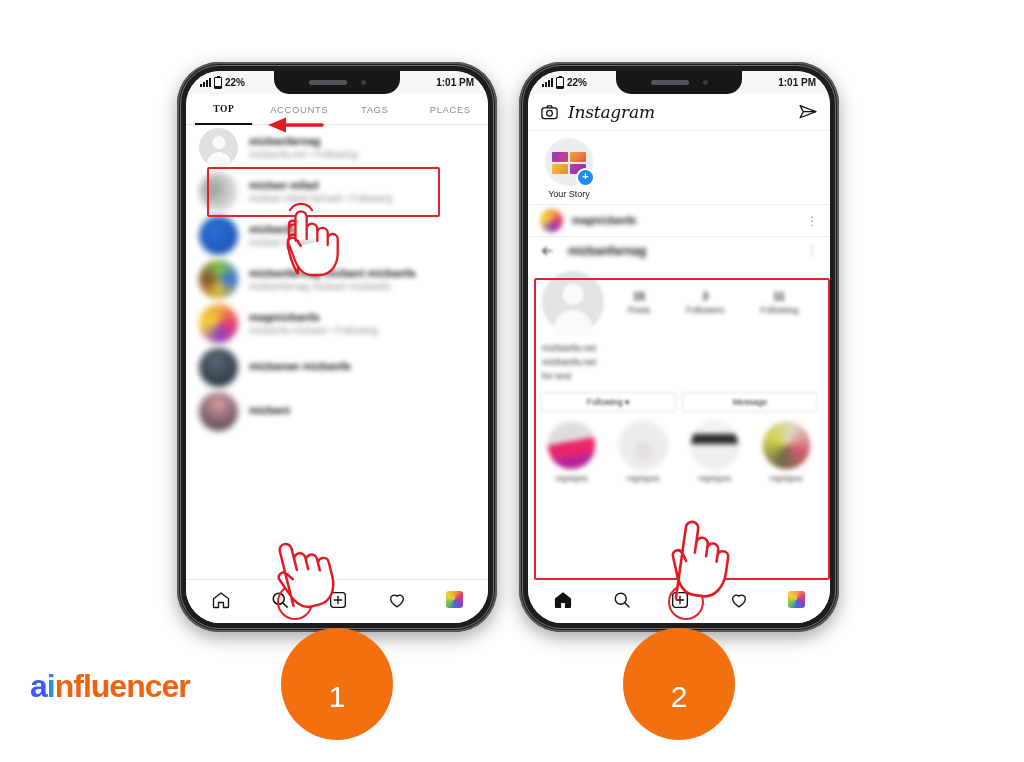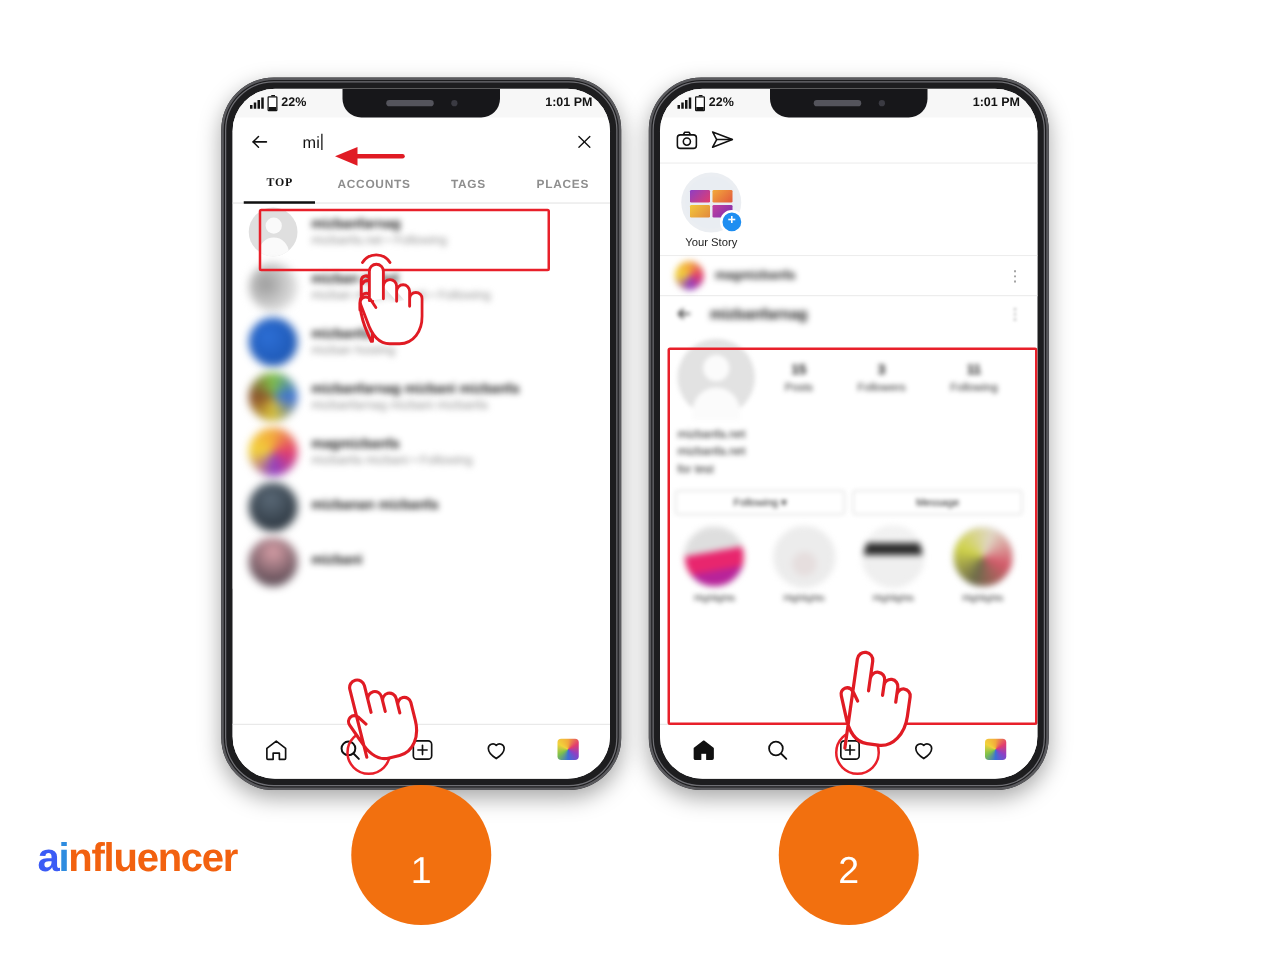--- a/index.html
+++ b/index.html
@@ -146,21 +146,21 @@
     border-bottom: 1px solid #e4e4e4;
   }
   .tab {
     flex: 1;
     display: flex;
     align-items: center;
     justify-content: center;
     font-size: 9.5px;
     letter-spacing: .6px;
     color: #8e8e8e;
-    font-weight: 700;
+    font-weight: 400;
     position: relative;
   }
   .tab.active { color: #111; font-weight: 700; font-family: Liberation Serif, serif; }
   .tab.active::after {
     content: "";
     position: absolute;
     left: 12%; right: 12%;
     bottom: -1px;
     height: 2px;
     background: #111;
@@ -423,35 +423,20 @@
             <i></i>
             <i></i>
             <i></i>
           </span>
         <span class="batt"></span>
         <span>22%</span>
       </div>
       <div class="status-right">1:01 PM</div>
     </div>
 
-    <div class="search-bar">
-      <span class="icon-btn">
-        <svg width="17" height="17" viewBox="0 0 24 24" fill="none" stroke="#111" stroke-width="1.7" stroke-linecap="round" stroke-linejoin="round">
-            <line x1="20" y1="12" x2="5" y2="12"></line>
-            <polyline points="11 18 5 12 11 6"></polyline>
-          </svg>
-      </span>
-      <span class="search-text"><span>mi</span><span class="caret"></span></span>
-      <span class="icon-btn">
-        <svg width="15" height="15" viewBox="0 0 24 24" fill="none" stroke="#111" stroke-width="1.7" stroke-linecap="round">
-            <line x1="5" y1="5" x2="19" y2="19"></line>
-            <line x1="19" y1="5" x2="5" y2="19"></line>
-          </svg>
-      </span>
-    </div>
 
     <div class="tabs">
       <div class="tab active">TOP</div>
       <div class="tab">ACCOUNTS</div>
       <div class="tab">TAGS</div>
       <div class="tab">PLACES</div>
     </div>
 
     <div class="result-list">
 
@@ -597,20 +582,21 @@
     </div>
 
     <div class="ig-header">
       <span class="icon-btn">
         <svg width="19" height="19" viewBox="0 0 24 24" fill="none" stroke="#111" stroke-width="1.6" stroke-linejoin="round">
             <rect x="2.4" y="6.2" width="19.2" height="13.6" rx="3"></rect>
             <circle cx="12" cy="13" r="3.6"></circle>
             <path d="M8.3 6.2 9.7 3.6h4.6l1.4 2.6"></path>
           </svg>
       </span>
+      <span class="ig-logo">Instagram</span>
       <span class="icon-btn">
         <svg width="20" height="20" viewBox="0 0 24 24" fill="none" stroke="#111" stroke-width="1.5" stroke-linejoin="round">
             <path d="M2.5 4.3 21.5 11.6 2.5 18.9 6.4 11.6z"></path>
             <path d="M6.4 11.6 21.5 11.6"></path>
           </svg>
       </span>
     </div>
 
     <div class="story-strip">
       <div class="story">

